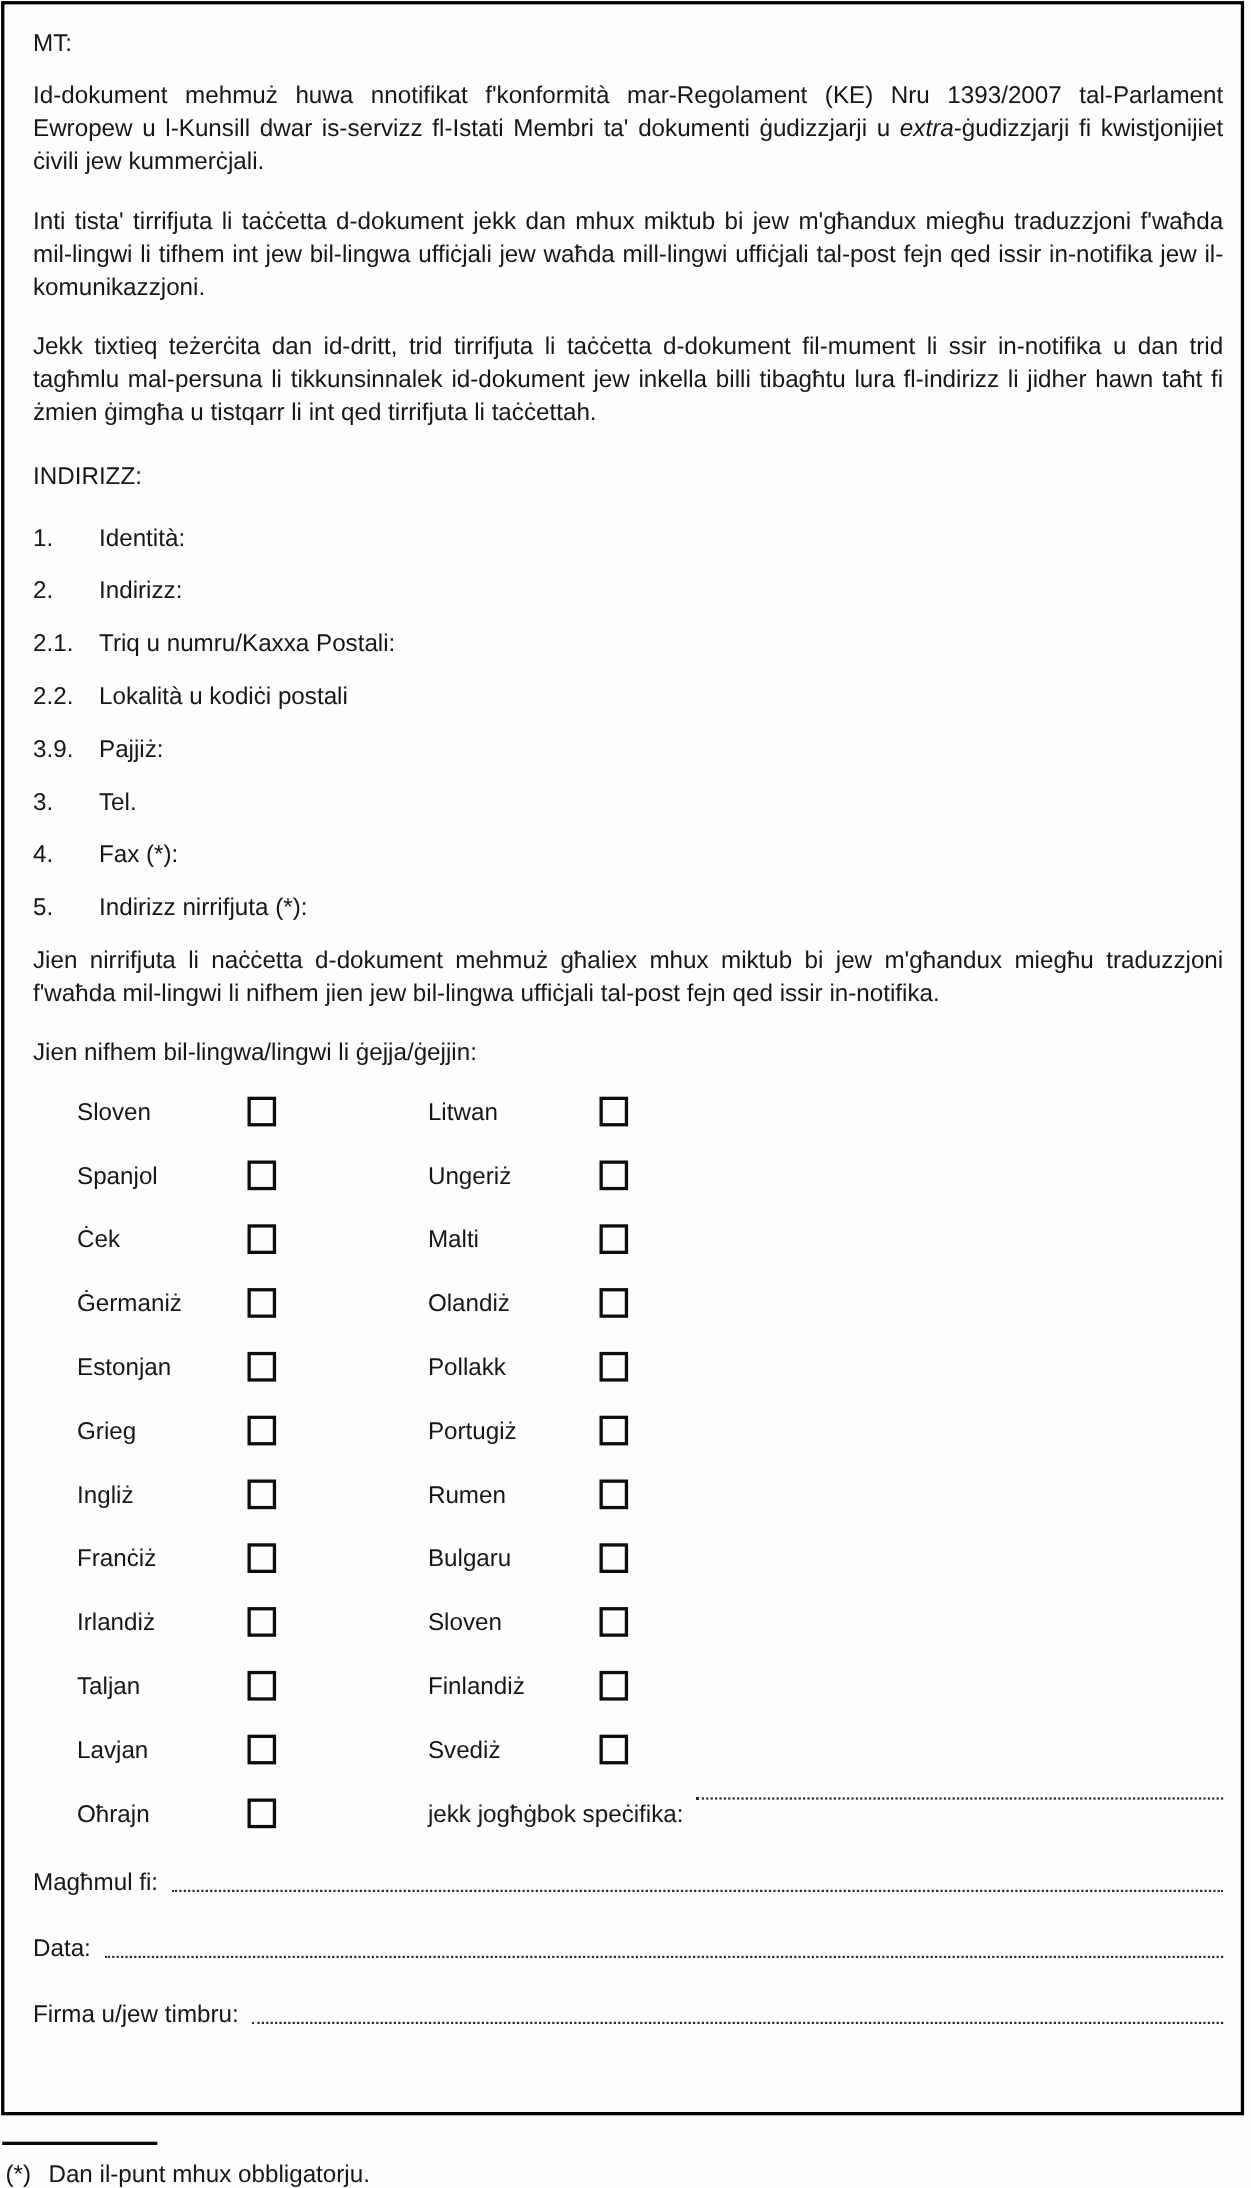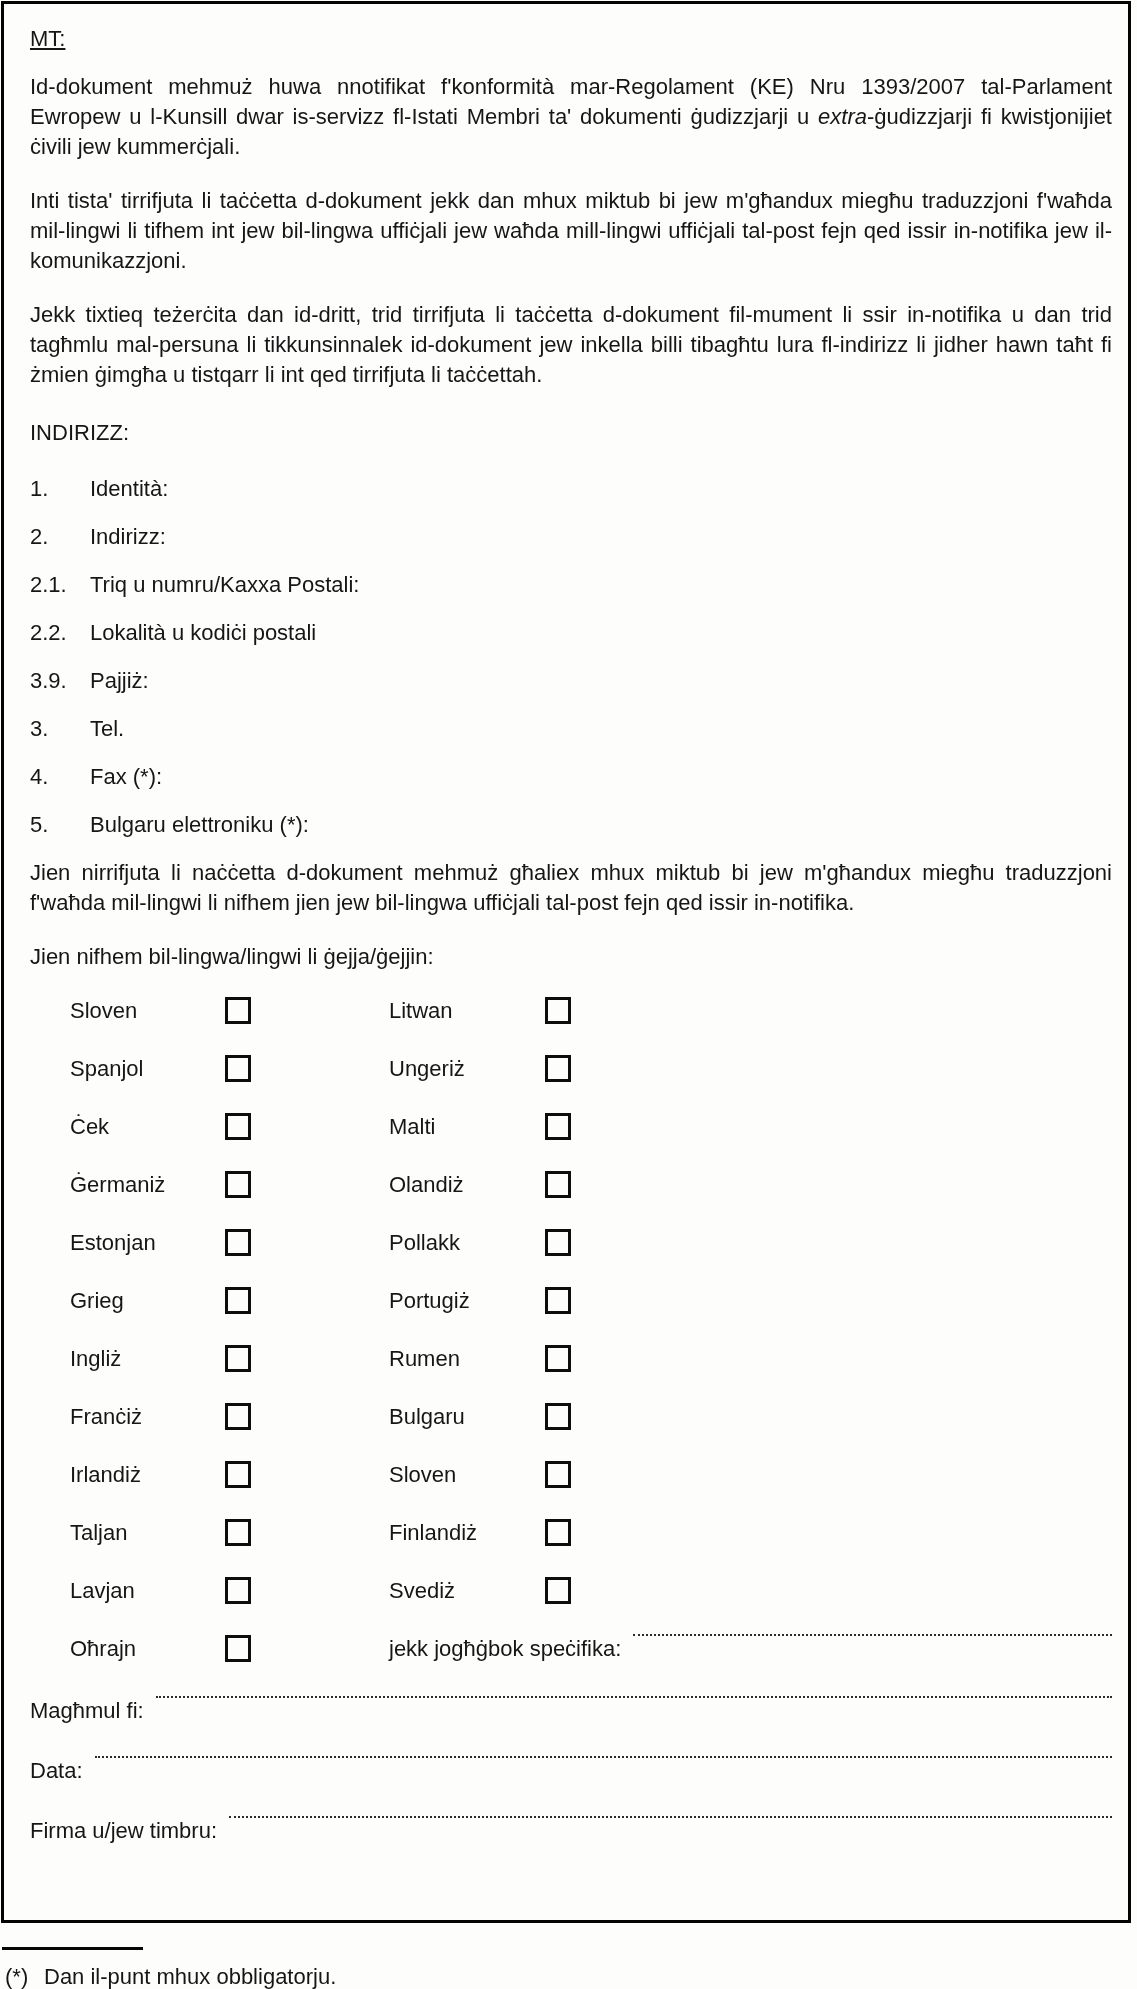--- a/index.html
+++ b/index.html
@@ -21,21 +21,21 @@
     height: 1922px;
     border: 3px solid #030303;
     padding: 20px 16px 0 26px;
     overflow: hidden;
     background: #fdfdfc;
   }
   .txt {
     font-size: 22px;
     line-height: 30px;
   }
-  .mt-label { margin: 0 0 18px 0; text-decoration: underline; }
+  .mt-label { margin: 0 0 18px 0; }
   p.para { margin: 0 0 24px 0; }
   p.justify { text-align: justify; }
   p.mb28 { margin-bottom: 28px; }
   .section-title { margin: 0 0 26px 0; }
   .decl-title { margin: 6px 0 24px 0; }
   .num-item {
     display: flex;
     margin: 0 0 18px 0;
   }
   .num-item .num {
@@ -59,20 +59,21 @@
     margin-top: 1px;
   }
   .specify-cell {
     grid-column: 3 / -1;
     display: flex;
     align-items: flex-start;
     height: 30px;
   }
   .field {
     display: flex;
+    align-items: flex-end;
     margin: 0 0 30px 0;
     height: 30px;
   }
   .field-label { white-space: nowrap; }
   .dotline {
     flex: 1 1 auto;
     border-bottom: 2px dotted #2a2a2a;
     margin: 0 0 6px 12px;
     height: 0;
   }
@@ -128,21 +129,21 @@
     <div class="txt num-item">
       <span class="num">3.</span>
       <span>Tel.</span>
     </div>
     <div class="txt num-item">
       <span class="num">4.</span>
       <span>Fax (*):</span>
     </div>
     <div class="txt num-item">
       <span class="num">5.</span>
-      <span>Bulgaru elettroniku (*):</span>
+      <span>Indirizz nirrifjuta (*):</span>
     </div>
 
 
     <p class="txt para justify">Jien nirrifjuta li naċċetta d-dokument mehmuż għaliex mhux miktub bi jew m'għandux miegħu traduzzjoni f'waħda mil-lingwi li nifhem jien jew bil-lingwa uffiċjali tal-post fejn qed issir in-notifika.</p>
 
     <p class="txt para">Jien nifhem bil-lingwa/lingwi li ġejja/ġejjin:</p>
 
     <div class="lang-grid">
 
       <div class="txt">Sloven</div>

